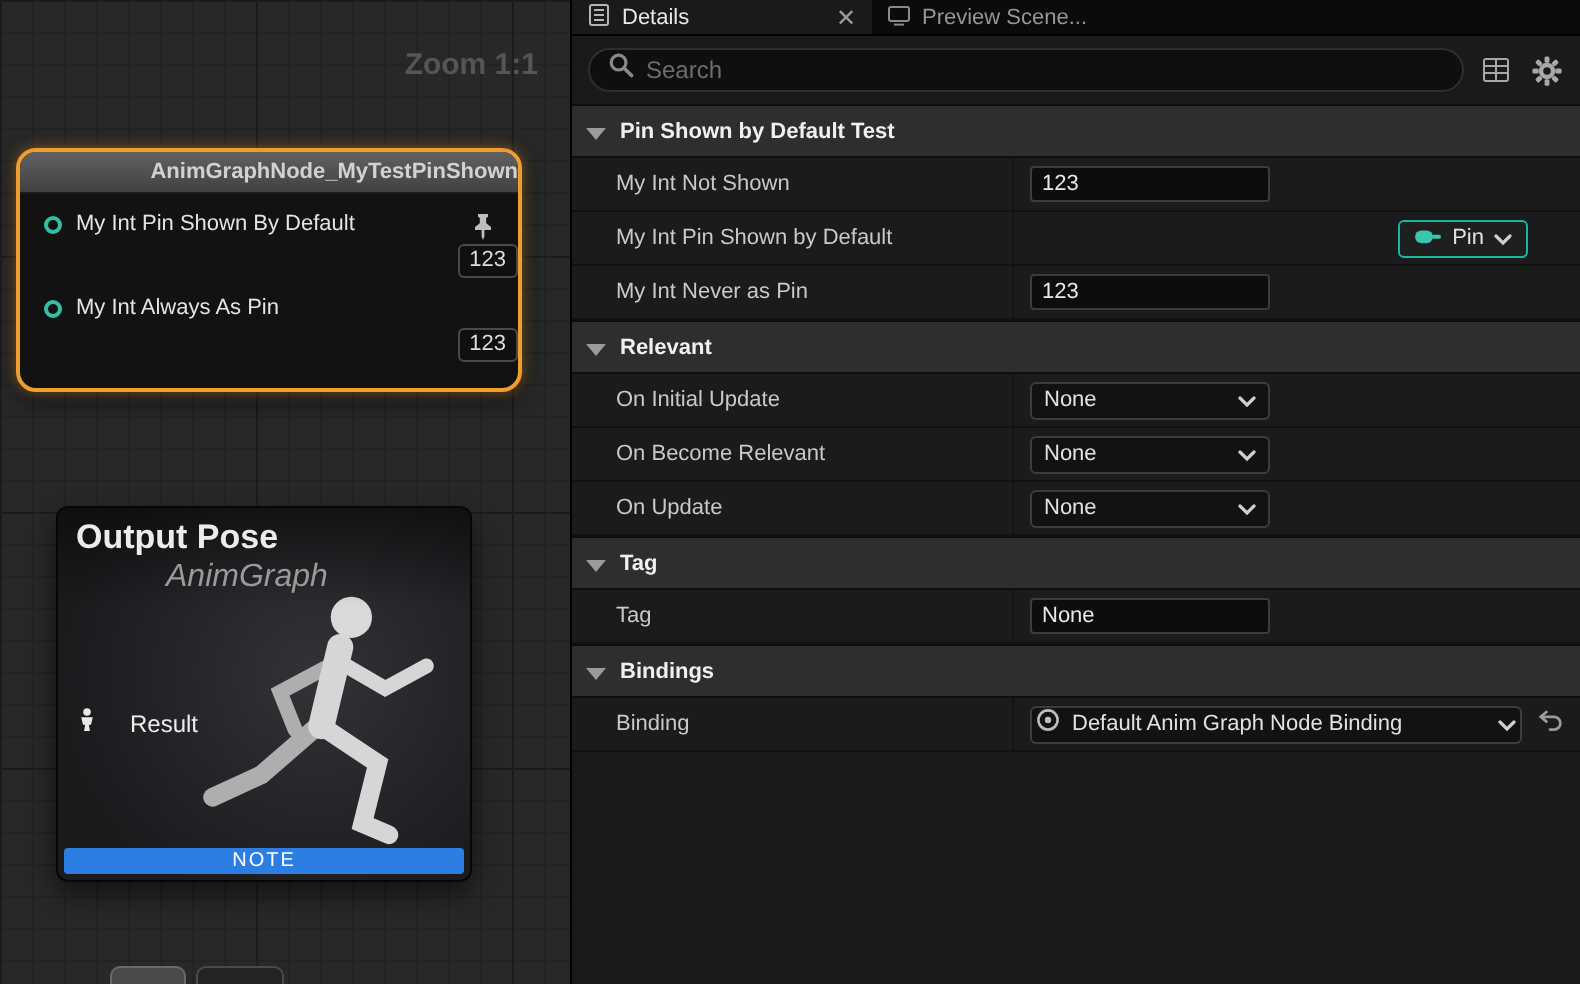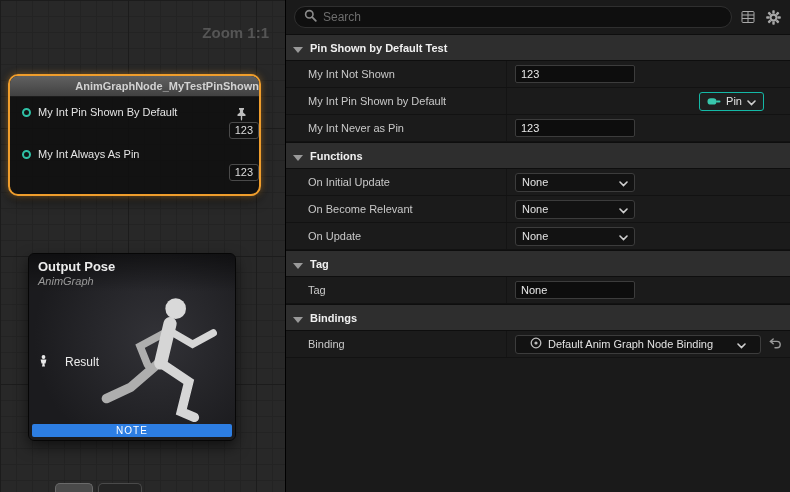--- a/index.html
+++ b/index.html
@@ -47,22 +47,22 @@
   }
   .tack { position:absolute; right:12px; top:1px; }
 
   .output-node {
     position:absolute; left:28px; top:253px; width:208px; height:188px;
     border:1px solid #060606; border-radius:6px; overflow:hidden;
     background:radial-gradient(circle at 62% 45%, #323237, #1b1b1e 75%);
     box-shadow:0 6px 14px rgba(0,0,0,0.55);
   }
   .on-header { position:absolute; left:0; right:0; top:0; padding:5px 9px; background:linear-gradient(rgba(0,0,0,0.45), rgba(0,0,0,0)); }
-  .on-title { font-size:13px; font-weight:bold; color:#ececec; }
-  .on-subtitle { font-size:11px; font-style:italic; color:#9a9a9a; margin-top:1px; }
+  .on-title { font-size:17px; font-weight:bold; color:#ececec; }
+  .on-subtitle { font-size:16px; font-style:italic; color:#9a9a9a; margin-top:1px;margin-left:45px; }
   .mannequin { position:absolute; left:52px; top:34px; width:150px; height:150px; }
   .result-row { position:absolute; left:9px; top:99px; display:flex; align-items:center; gap:16px; }
   .result-label { font-size:12px; color:#ececec; }
   .note-bar {
     position:absolute; left:3px; right:3px; bottom:3px; height:13px;
     background:#2d7ee3; border-radius:2px; text-align:center;
     font-size:10px; font-weight:normal; color:#ffffff; line-height:13px; letter-spacing:1px;
   }
   .partial-node-a { position:absolute; left:55px; bottom:0; width:38px; height:9px; background:#4a4a4a; border:1px solid #6a6a6a; border-bottom:none; border-radius:5px 5px 0 0; }
   .partial-node-b { position:absolute; left:98px; bottom:0; width:44px; height:9px; background:#242424; border:1px solid #4a4a4a; border-bottom:none; border-radius:5px 5px 0 0; }
@@ -105,21 +105,21 @@
     width:120px; height:19px; display:flex; align-items:center; justify-content:space-between;
     background:#121212; border:1px solid #3c3c3c; border-radius:3px; padding:0 6px;
   }
   .combo-text { font-size:11px; color:#e2e2e2; white-space:nowrap; overflow:hidden; }
   .pin-combo {
     margin-left:auto; margin-right:18px; height:19px; display:flex; align-items:center; gap:5px;
     background:#1f1f1f; border:1px solid #14b8a6; border-radius:3px; padding:0 7px;
   }
   .binding-combo {
     flex:1; height:19px; display:flex; align-items:center; gap:6px;
-    background:#121212; border:1px solid #3c3c3c; border-radius:3px; padding:0 14px; margin-right:8px;
+    background:#121212; border:1px solid #3c3c3c; border-radius:3px; padding:0 2px; margin-right:8px;
   }
   .binding-combo .combo-text { flex:1; }
   .chev { flex:0 0 auto; }
 </style>
 </head>
 <body>
 
 <div class="app">
 
   <div class="graph">
@@ -178,20 +178,43 @@
       </div>
       <div class="note-bar">NOTE</div>
     </div>
 
     <div class="partial-node-a"></div>
     <div class="partial-node-b"></div>
   </div>
 
   <div class="details">
 
+    <div class="tabbar">
+      <div class="tab active">
+        <span>
+          <svg width="11" height="11" viewBox="0 0 11 11">
+              <rect x="1" y="0.5" width="9" height="10" rx="1" fill="none" stroke="#b5b5b5"></rect>
+              <line x1="3" y1="3" x2="8" y2="3" stroke="#b5b5b5"></line>
+              <line x1="3" y1="5.5" x2="8" y2="5.5" stroke="#b5b5b5"></line>
+              <line x1="3" y1="8" x2="8" y2="8" stroke="#b5b5b5"></line>
+            </svg>
+        </span>
+        <span class="tab-label">Details</span>
+        <span class="tab-close">✕</span>
+      </div>
+      <div class="tab">
+        <span>
+          <svg width="11" height="11" viewBox="0 0 11 11">
+              <rect x="0.5" y="1.5" width="10" height="7" rx="1" fill="none" stroke="#8a8a8a"></rect>
+              <line x1="3" y1="10.3" x2="8" y2="10.3" stroke="#8a8a8a"></line>
+            </svg>
+        </span>
+        <span class="tab-label dim">Preview Scene...</span>
+      </div>
+    </div>
 
     <div class="searchbar">
       <div class="search-box">
         <span>
           <svg width="13" height="13" viewBox="0 0 13 13">
               <circle cx="5.3" cy="5.3" r="3.7" fill="none" stroke="#8a8a8a" stroke-width="1.6"></circle>
               <line x1="8.2" y1="8.2" x2="11.8" y2="11.8" stroke="#8a8a8a" stroke-width="1.8" stroke-linecap="round"></line>
             </svg>
         </span>
         <input placeholder="Search" style="">
@@ -257,21 +280,21 @@
         <div class="row-label">My Int Never as Pin</div>
         <div class="row-value">
           <input class="text-input" value="123" style="">
         </div>
       </div>
 
       <div class="section-header">
         <span><svg width="10" height="6" viewBox="0 0 10 6">
               <path d="M0 0h10L5 6z" fill="#9a9a9a"></path>
             </svg></span>
-        <span class="sec-title">Functions</span>
+        <span class="sec-title">Relevant</span>
       </div>
       <div class="row">
         <div class="row-label">On Initial Update</div>
         <div class="row-value">
           <div class="combo">
             <span class="combo-text">None</span>
             <span class="chev"><svg width="9" height="6" viewBox="0 0 9 6">
                   <path d="M1 1l3.5 3.5L8 1" fill="none" stroke="#cfcfcf" stroke-width="1.6" stroke-linecap="round"></path>
                 </svg></span>
           </div>

